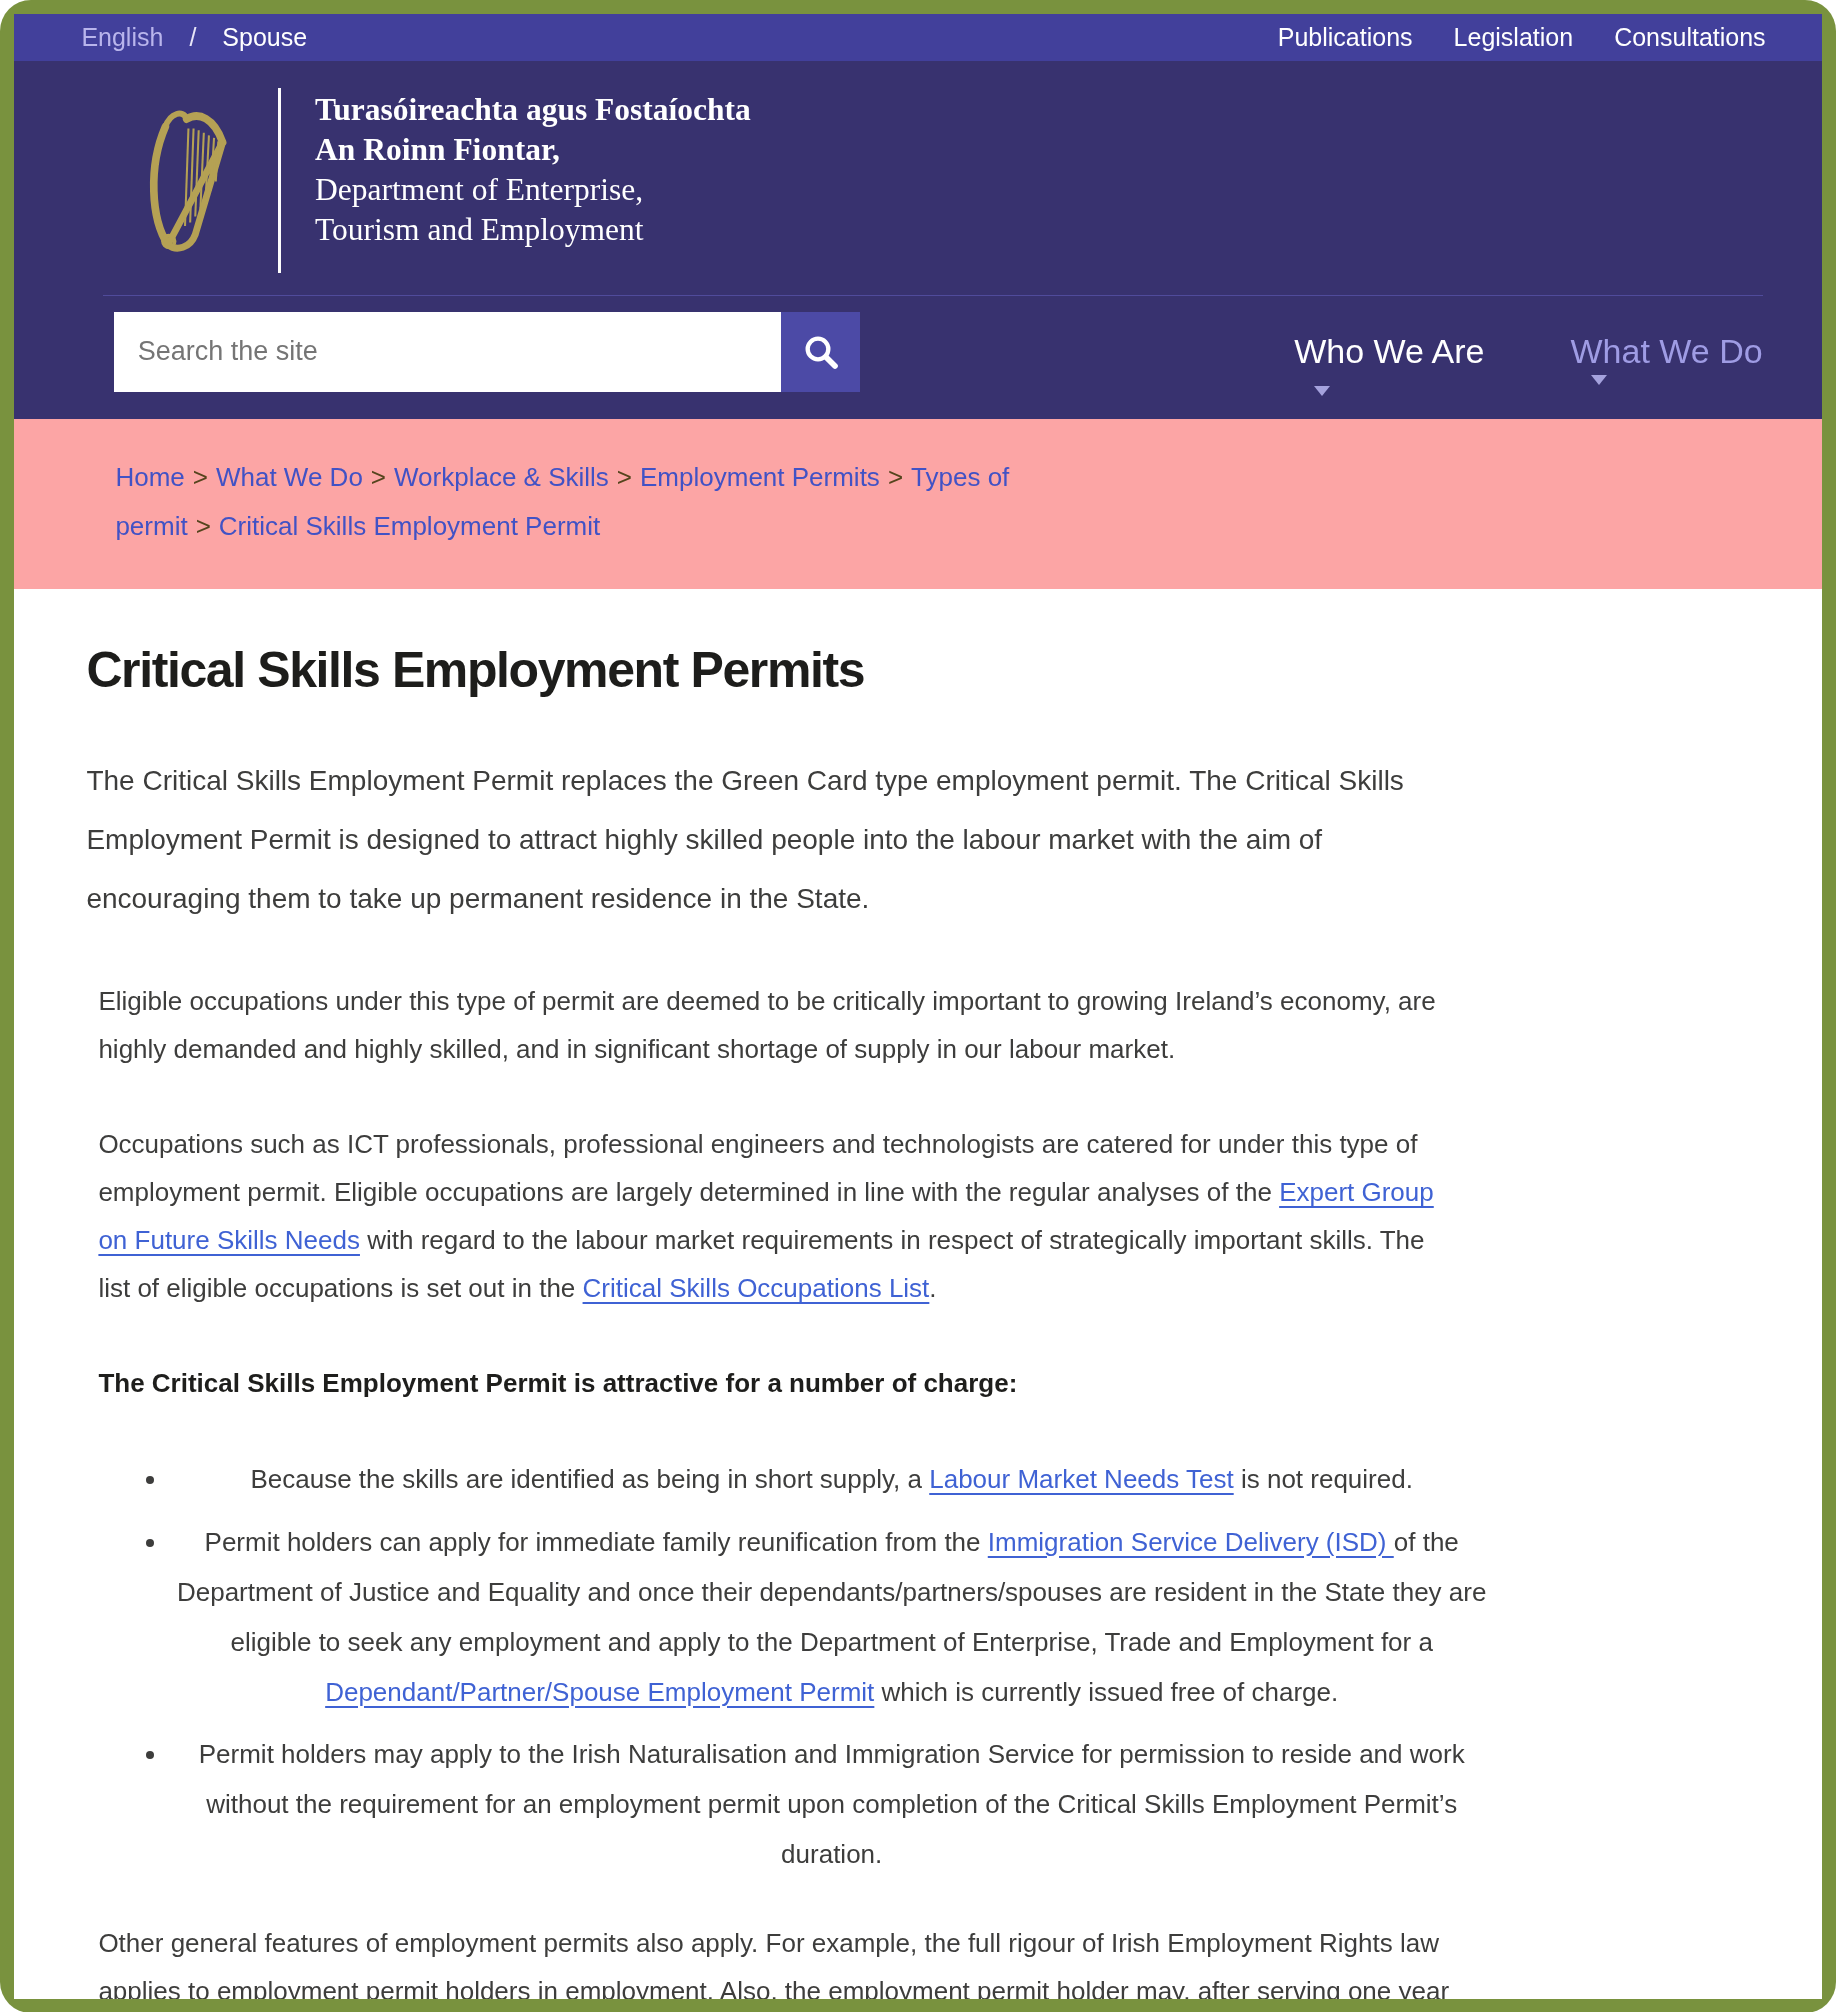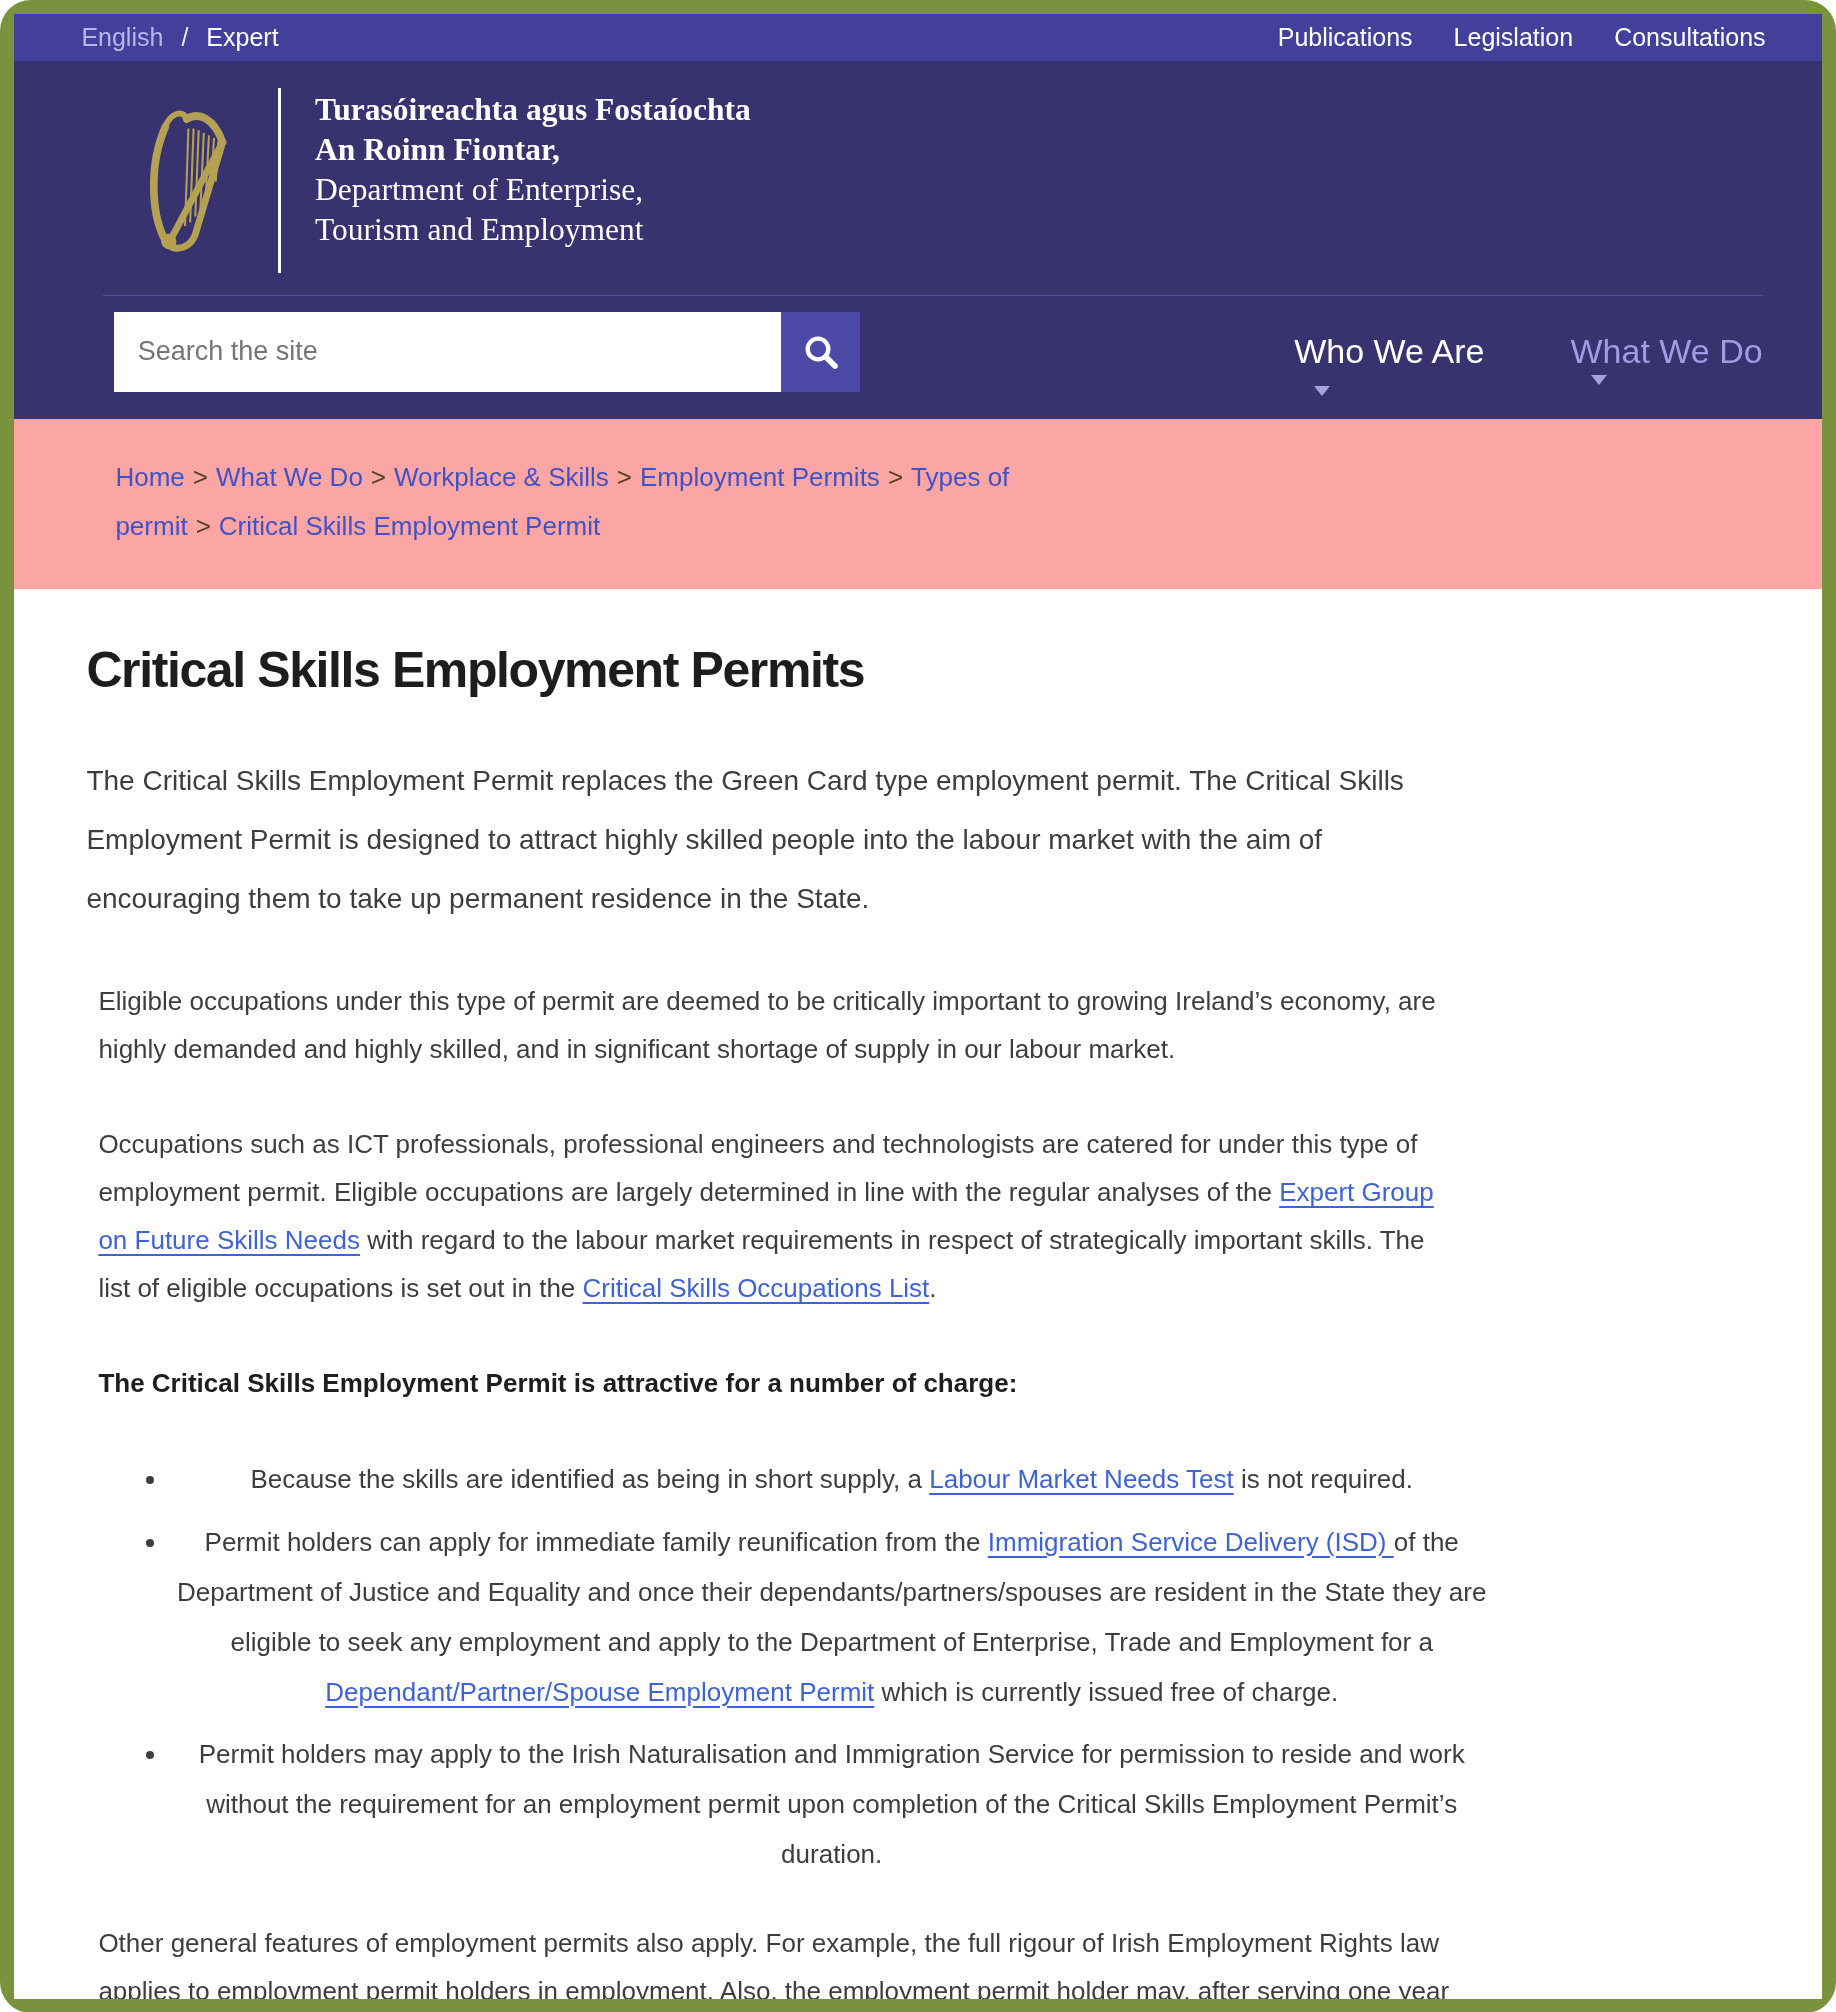--- a/index.html
+++ b/index.html
@@ -21,21 +21,21 @@
   }
 
   
   .topbar {
     flex: none; height: 47px;
     background: #42409b;
     display: flex; align-items: center; justify-content: space-between;
     padding: 0 56px 0 67px;
     font-size: 25px;
   }
-  .lang { display: flex; align-items: baseline; gap: 18px; }
+  .lang { display: flex; align-items: baseline; gap: 26px; }
   .lang-primary { color: #b9b5ec; text-decoration: none; cursor: pointer; }
   .lang-sep { color: #e8e6f8; }
   .lang-secondary { color: #ffffff; text-decoration: none; cursor: pointer; }
   .topnav { display: flex; gap: 41px; }
   .topnav a { color: #ffffff; text-decoration: none; }
 
   
   .header { flex: none; background: #38326f; padding-bottom: 27px; }
   .brand { display: flex; align-items: flex-start; padding: 27px 0 21.6px 130px; }
   .harp { width: 94px; height: 157px; flex: none; margin-top: 14.4px; }
@@ -109,21 +109,21 @@
 </head>
 <body>
 
 <div class="frame">
   <div class="page">
 
     <div class="topbar">
       <div class="lang">
         <a class="lang-primary">English</a>
         <span class="lang-sep">/</span>
-        <a class="lang-secondary">Expert</a>
+        <a class="lang-secondary">Spouse</a>
       </div>
       <nav class="topnav">
         <a>Publications</a>
         <a>Legislation</a>
         <a>Consultations</a>
       </nav>
     </div>
 
     <header class="header">
       <div class="brand">

